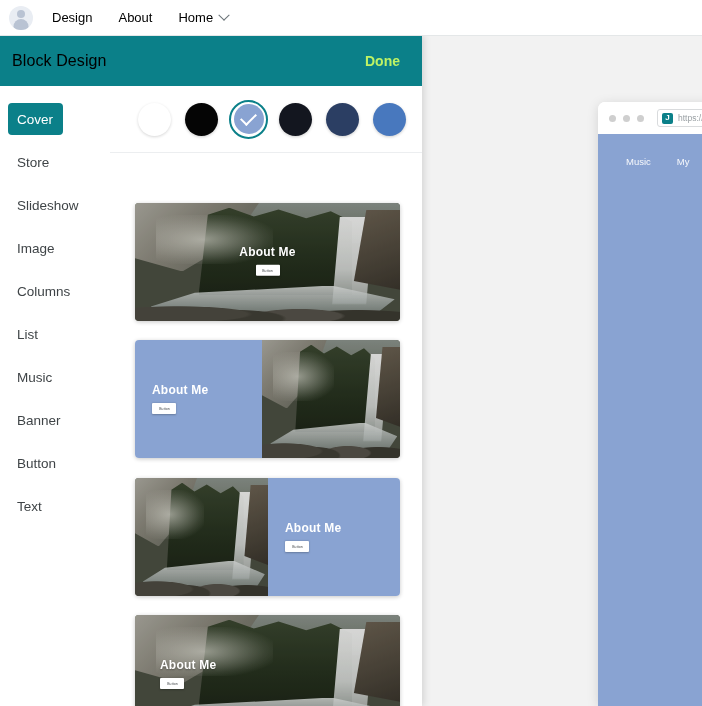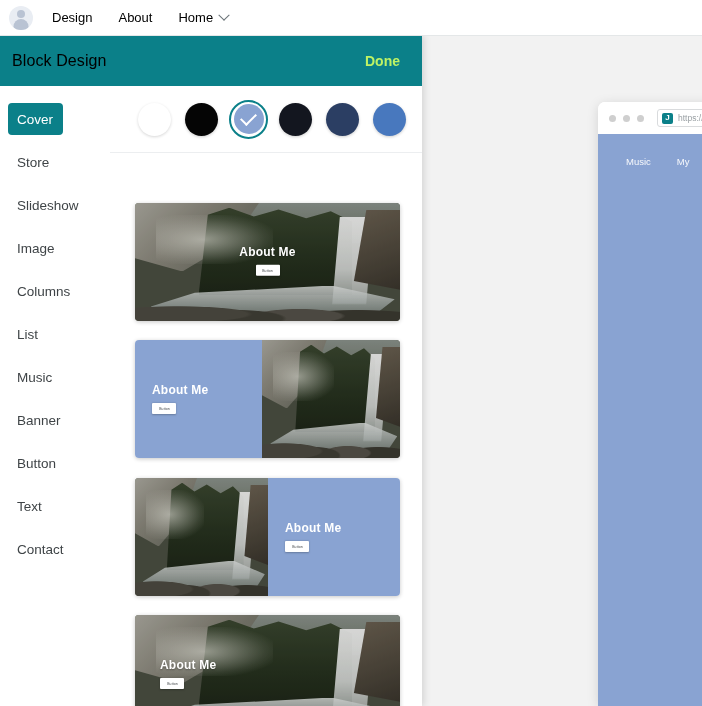--- a/index.html
+++ b/index.html
@@ -302,23 +302,20 @@
       </div>
       <div class="side-item">
         <span class="lbl">Banner</span>
       </div>
       <div class="side-item">
         <span class="lbl">Button</span>
       </div>
       <div class="side-item">
         <span class="lbl">Text</span>
       </div>
-      <div class="side-item">
-        <span class="lbl">Contact</span>
-      </div>
     </div>
 
     <div class="swatch-area">
       <div class="sw-wrap">
         <div class="sw white" style="background:#ffffff"></div>
       </div>
       <div class="sw-wrap">
         <div class="sw" style="background:#050505"></div>
       </div>
       <div class="sw-wrap selected">

